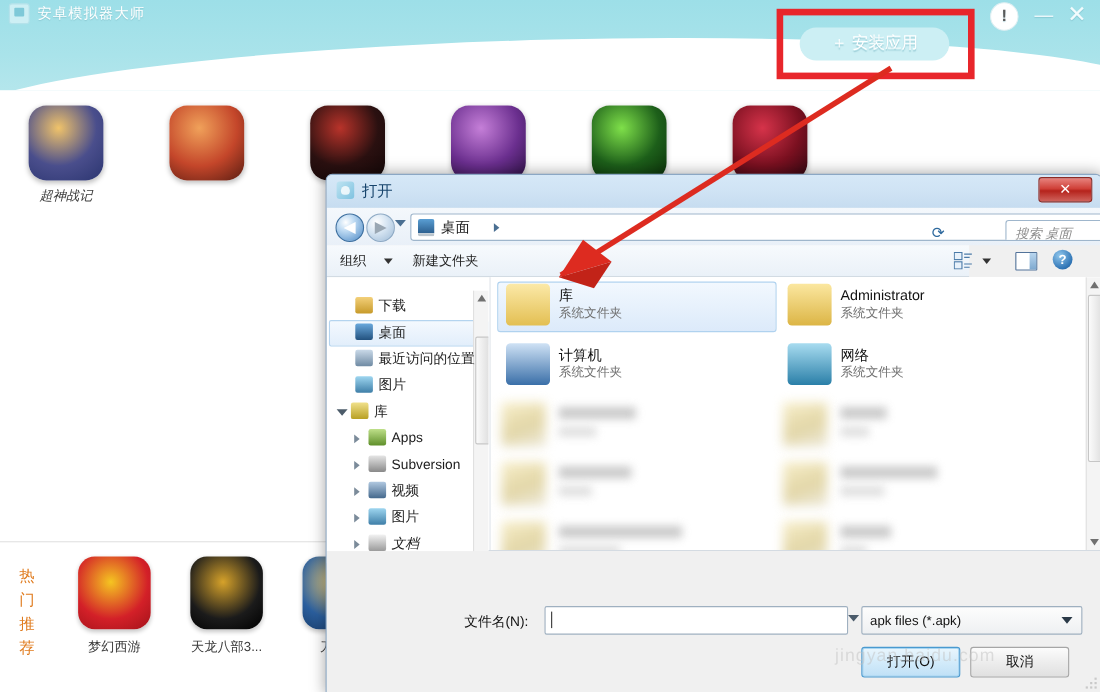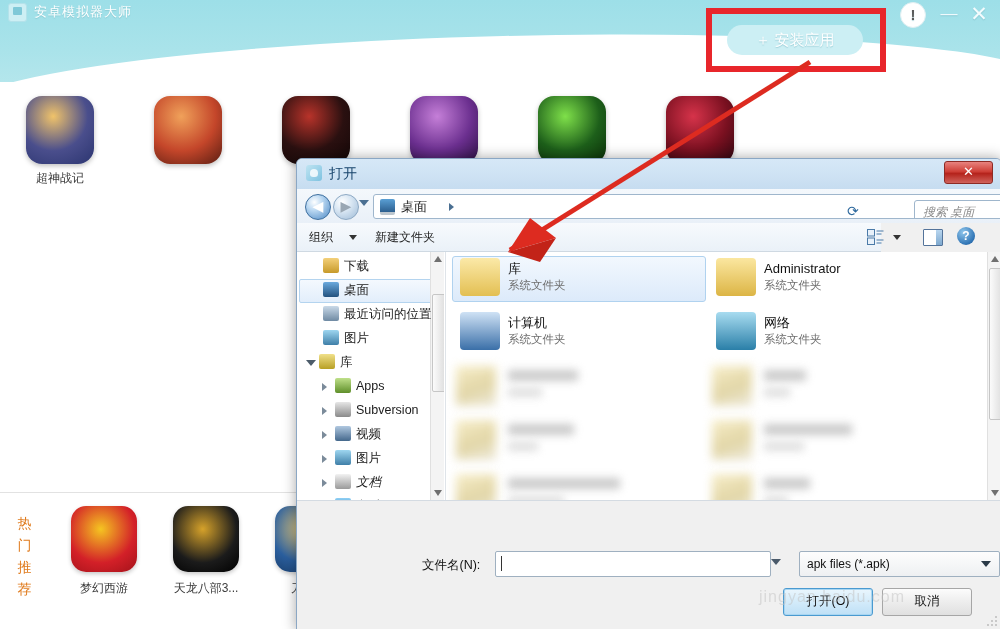--- a/index.html
+++ b/index.html
@@ -51,21 +51,21 @@
     line-height:30px;text-align:center;cursor:pointer;
     text-shadow:0 1px 1px rgba(110,175,190,.5);
   }
   #install-highlight{
     position:absolute;left:706px;top:8px;width:180px;height:64px;
     border:6px solid #e8262b;z-index:7;box-sizing:border-box;
   }
   
   #pointer-arrow{position:absolute;left:380px;top:50px;width:500px;height:260px;z-index:8;pointer-events:none;}
   
-  #app-row{position:absolute;left:0;top:96px;width:820px;height:120px;}
+  #app-row{position:absolute;left:0;top:96px;width:820px;height:120px;font-style:italic;}
   .app-cell{position:absolute;width:130px;text-align:center;}
   .app-icon{
     width:68px;height:68px;border-radius:16px;margin:0 auto;
     box-shadow:0 2px 5px rgba(0,0,0,.25);position:relative;overflow:hidden;
   }
   .app-label{
     margin-top:7px;font-size:12px;color:#3c3c3c;line-height:15px;
     white-space:pre-line;
   }
   #emu-divider{position:absolute;left:0;top:492px;width:1000px;height:1px;background:#e2e2e2;}
@@ -138,21 +138,21 @@
   #tb-viewarrow{position:absolute;left:596px;top:12px;width:0;height:0;border-left:4px solid transparent;border-right:4px solid transparent;border-top:5px solid #333;cursor:pointer;}
   #tb-preview{position:absolute;left:626px;top:6px;width:18px;height:15px;border:1px solid #53739a;border-radius:1px;background:#fff;cursor:pointer;}
   #tb-preview:after{content:"";position:absolute;right:0;top:0;width:6px;height:15px;background:linear-gradient(180deg,#b9d6ef,#7ea9cf);}
   #tb-help{
     position:absolute;left:660px;top:4px;width:18px;height:18px;border-radius:50%;
     background:radial-gradient(circle at 35% 30%,#8fc6ec 0%,#2f74b5 70%,#1d4f84 100%);
     color:#fff;font-size:12px;font-weight:bold;line-height:18px;text-align:center;cursor:pointer;
   }
   
   #dlg-body{position:absolute;left:0;top:93px;width:704px;height:248px;background:#fff;border-bottom:1px solid #d4dbe2;}
-  #nav-pane{position:absolute;left:0;top:0;width:147px;height:248px;background:#fff;overflow:hidden;}
+  #nav-pane{position:absolute;left:0;top:12px;width:147px;height:248px;background:#fff;overflow:hidden;}
   .tree-item{position:absolute;left:0;width:147px;height:24px;cursor:pointer;}
   .tree-item .t-ico{position:absolute;top:4px;width:16px;height:15px;}
   .tree-item .t-lbl{position:absolute;top:3px;font-size:12.5px;color:#1b1b1b;line-height:18px;white-space:nowrap;}
   .tree-item .t-exp{position:absolute;top:9px;width:0;height:0;border-top:4px solid transparent;border-bottom:4px solid transparent;border-left:5px solid #7b8b9a;}
   #tree-sel{
     position:absolute;left:2px;width:143px;height:22px;
     background:linear-gradient(180deg,#f4f9fe 0%,#e2eefb 100%);
     border:1px solid #b4d4ef;border-radius:2px;
   }
   #np-scroll{position:absolute;left:133px;top:0;width:14px;height:248px;background:#f4f4f4;border-left:1px solid #e0e0e0;}
@@ -179,21 +179,21 @@
   
   #dlg-footer{position:absolute;left:0;top:342px;width:704px;height:129px;background:#f0f0f0;}
   #fn-label{position:absolute;left:125px;top:55px;font-size:12.5px;color:#111;line-height:18px;}
   #fn-input{
     position:absolute;left:198px;top:50px;width:274px;height:24px;
     background:#ffffff;border:1px solid #9fb0c0;border-radius:2px;
   }
   #fn-input-caret{position:absolute;left:5px;top:4px;width:1px;height:15px;background:#333;}
   #fn-dropdown{position:absolute;left:474px;top:58px;width:0;height:0;border-left:5px solid transparent;border-right:5px solid transparent;border-top:6px solid #4a5a6a;cursor:pointer;}
   #ft-combo{
-    position:absolute;left:502px;top:50px;width:199px;height:24px;
+    position:absolute;left:486px;top:50px;width:199px;height:24px;
     background:linear-gradient(180deg,#fdfdfd,#eef0f2);border:1px solid #9fb0c0;border-radius:2px;cursor:pointer;text-align:center;
   }
   #ft-combo-text{position:absolute;left:7px;top:3px;font-size:12px;color:#111;line-height:18px;}
   #ft-combo-arrow{position:absolute;right:8px;top:9px;width:0;height:0;border-left:5px solid transparent;border-right:5px solid transparent;border-top:6px solid #2b3a48;}
   .dlgbtn{
     position:absolute;top:87px;width:88px;height:26px;border-radius:3px;
     font-size:12.5px;line-height:25px;text-align:center;cursor:pointer;color:#111;
   }
   #btn-open{
     left:486px;background:linear-gradient(180deg,#eaf6fd 0%,#d3ebfa 50%,#bfe0f6 100%);

